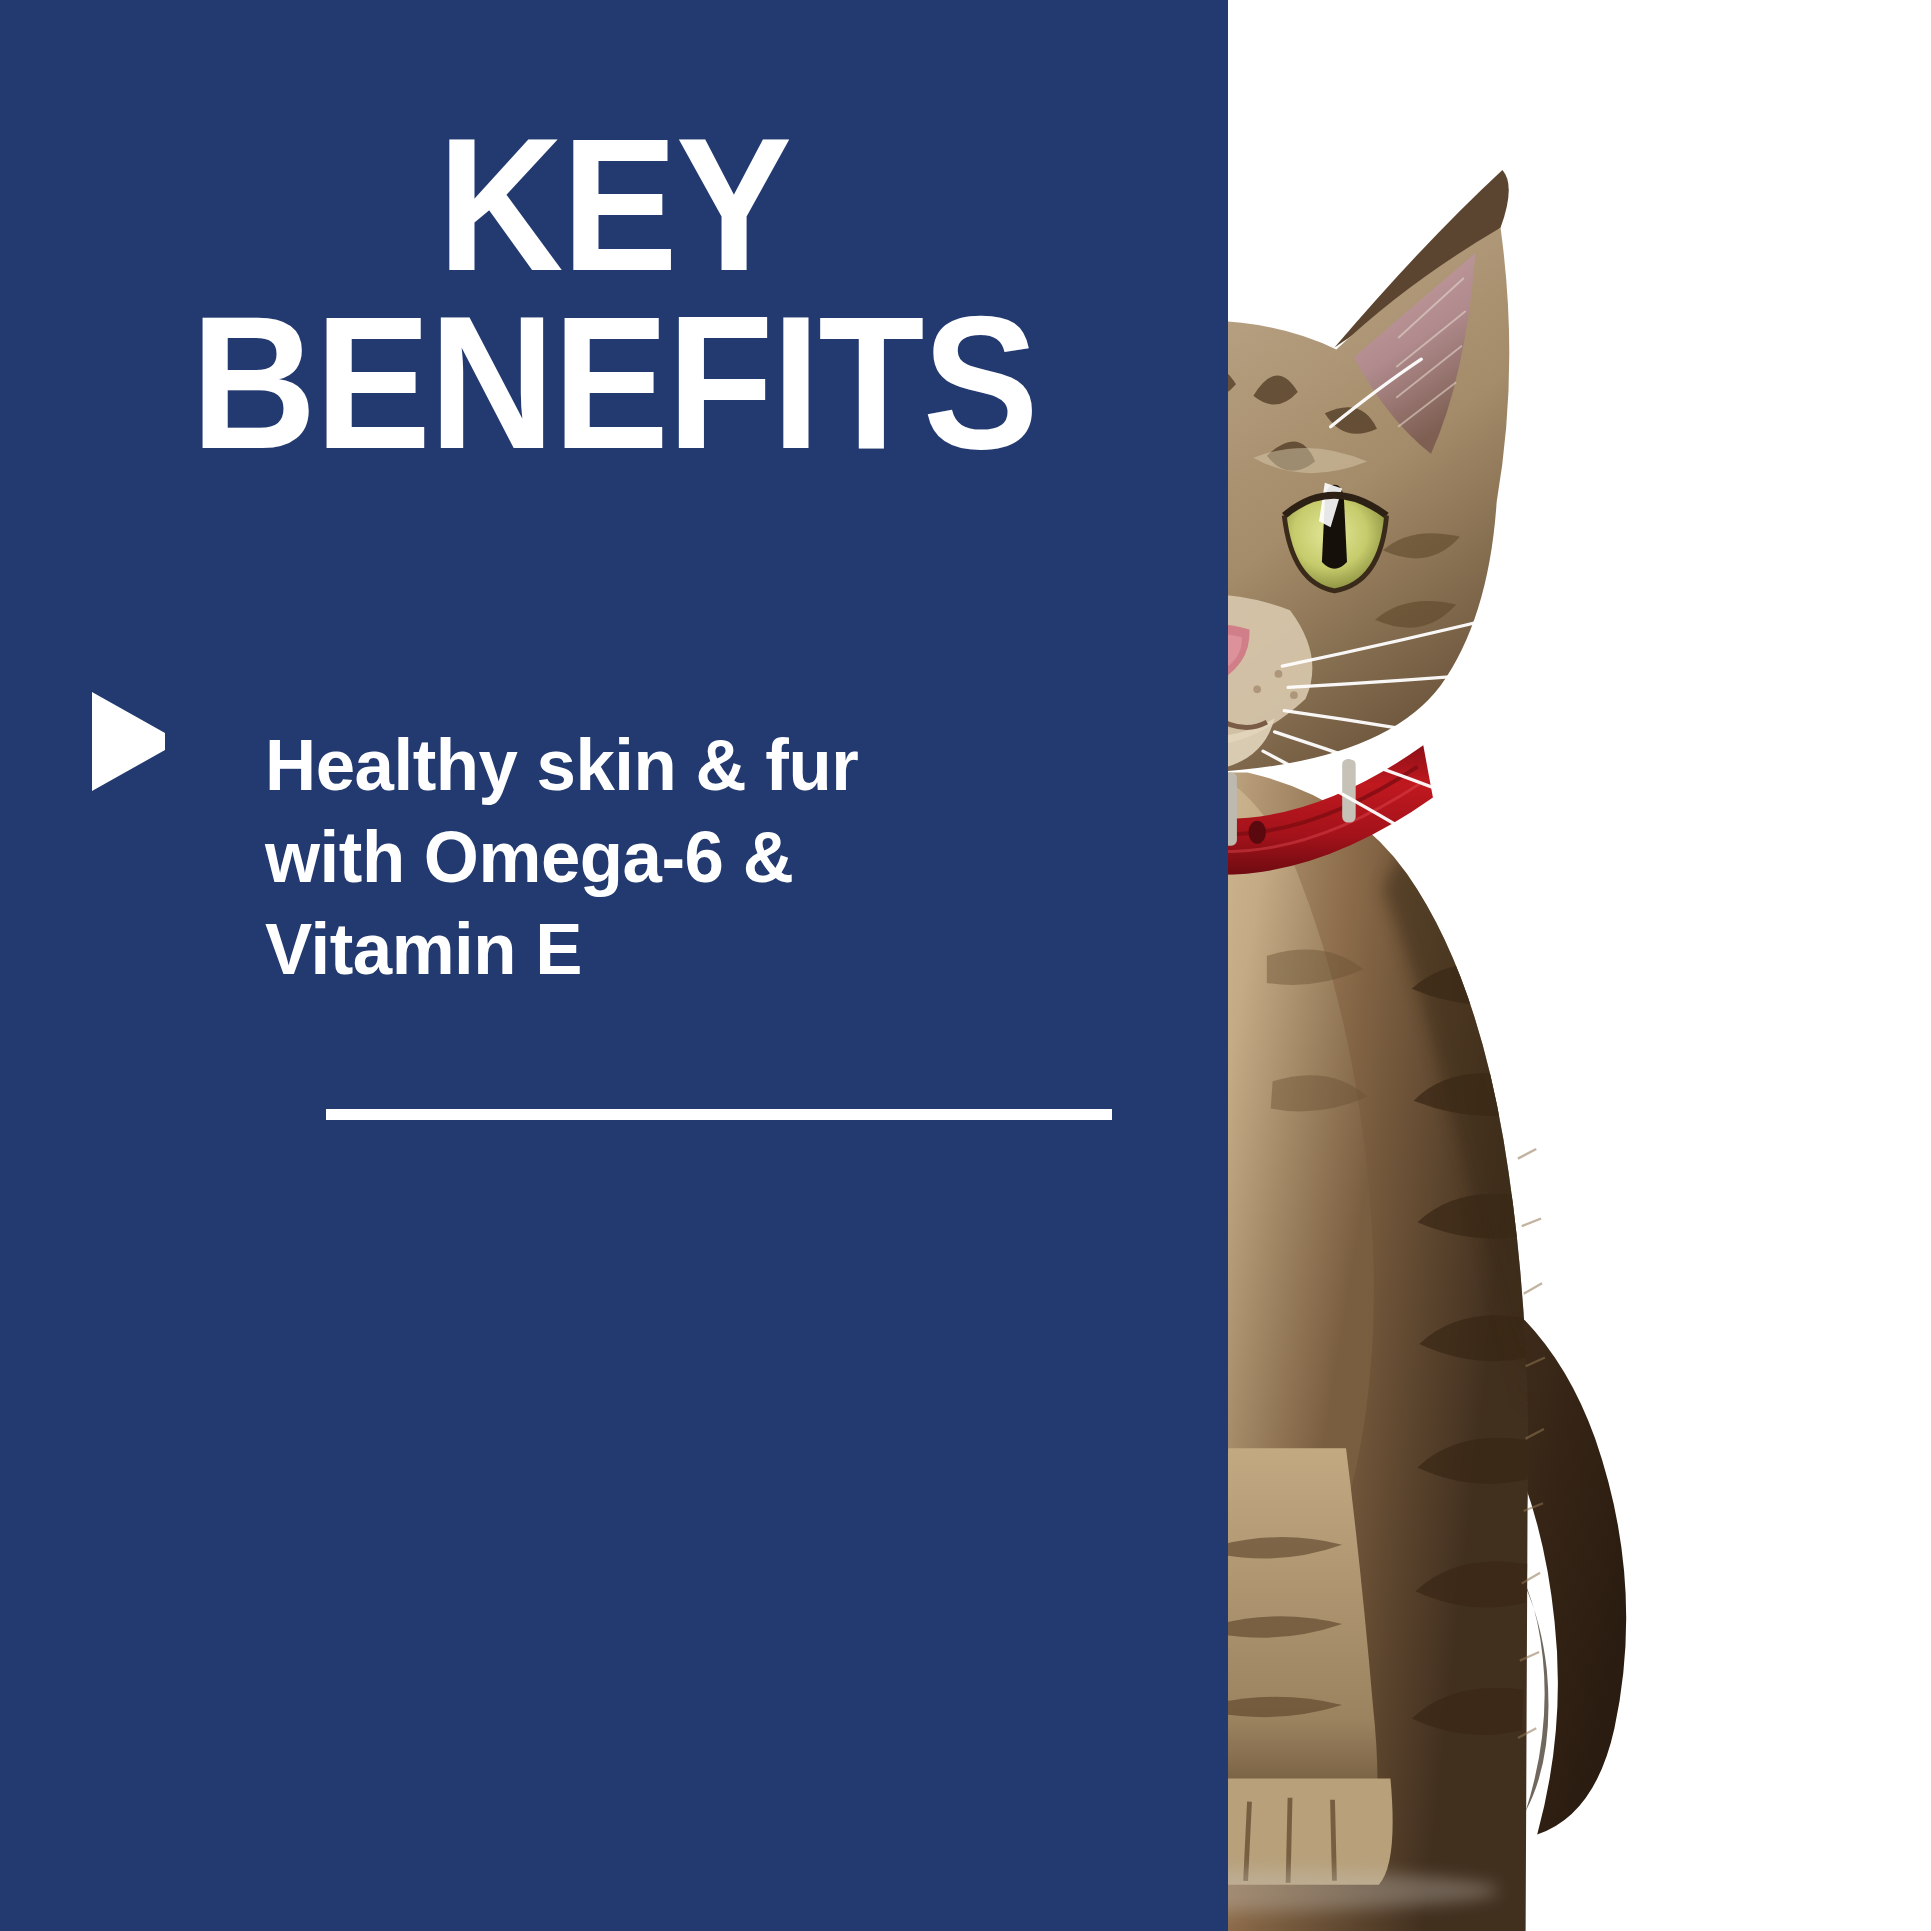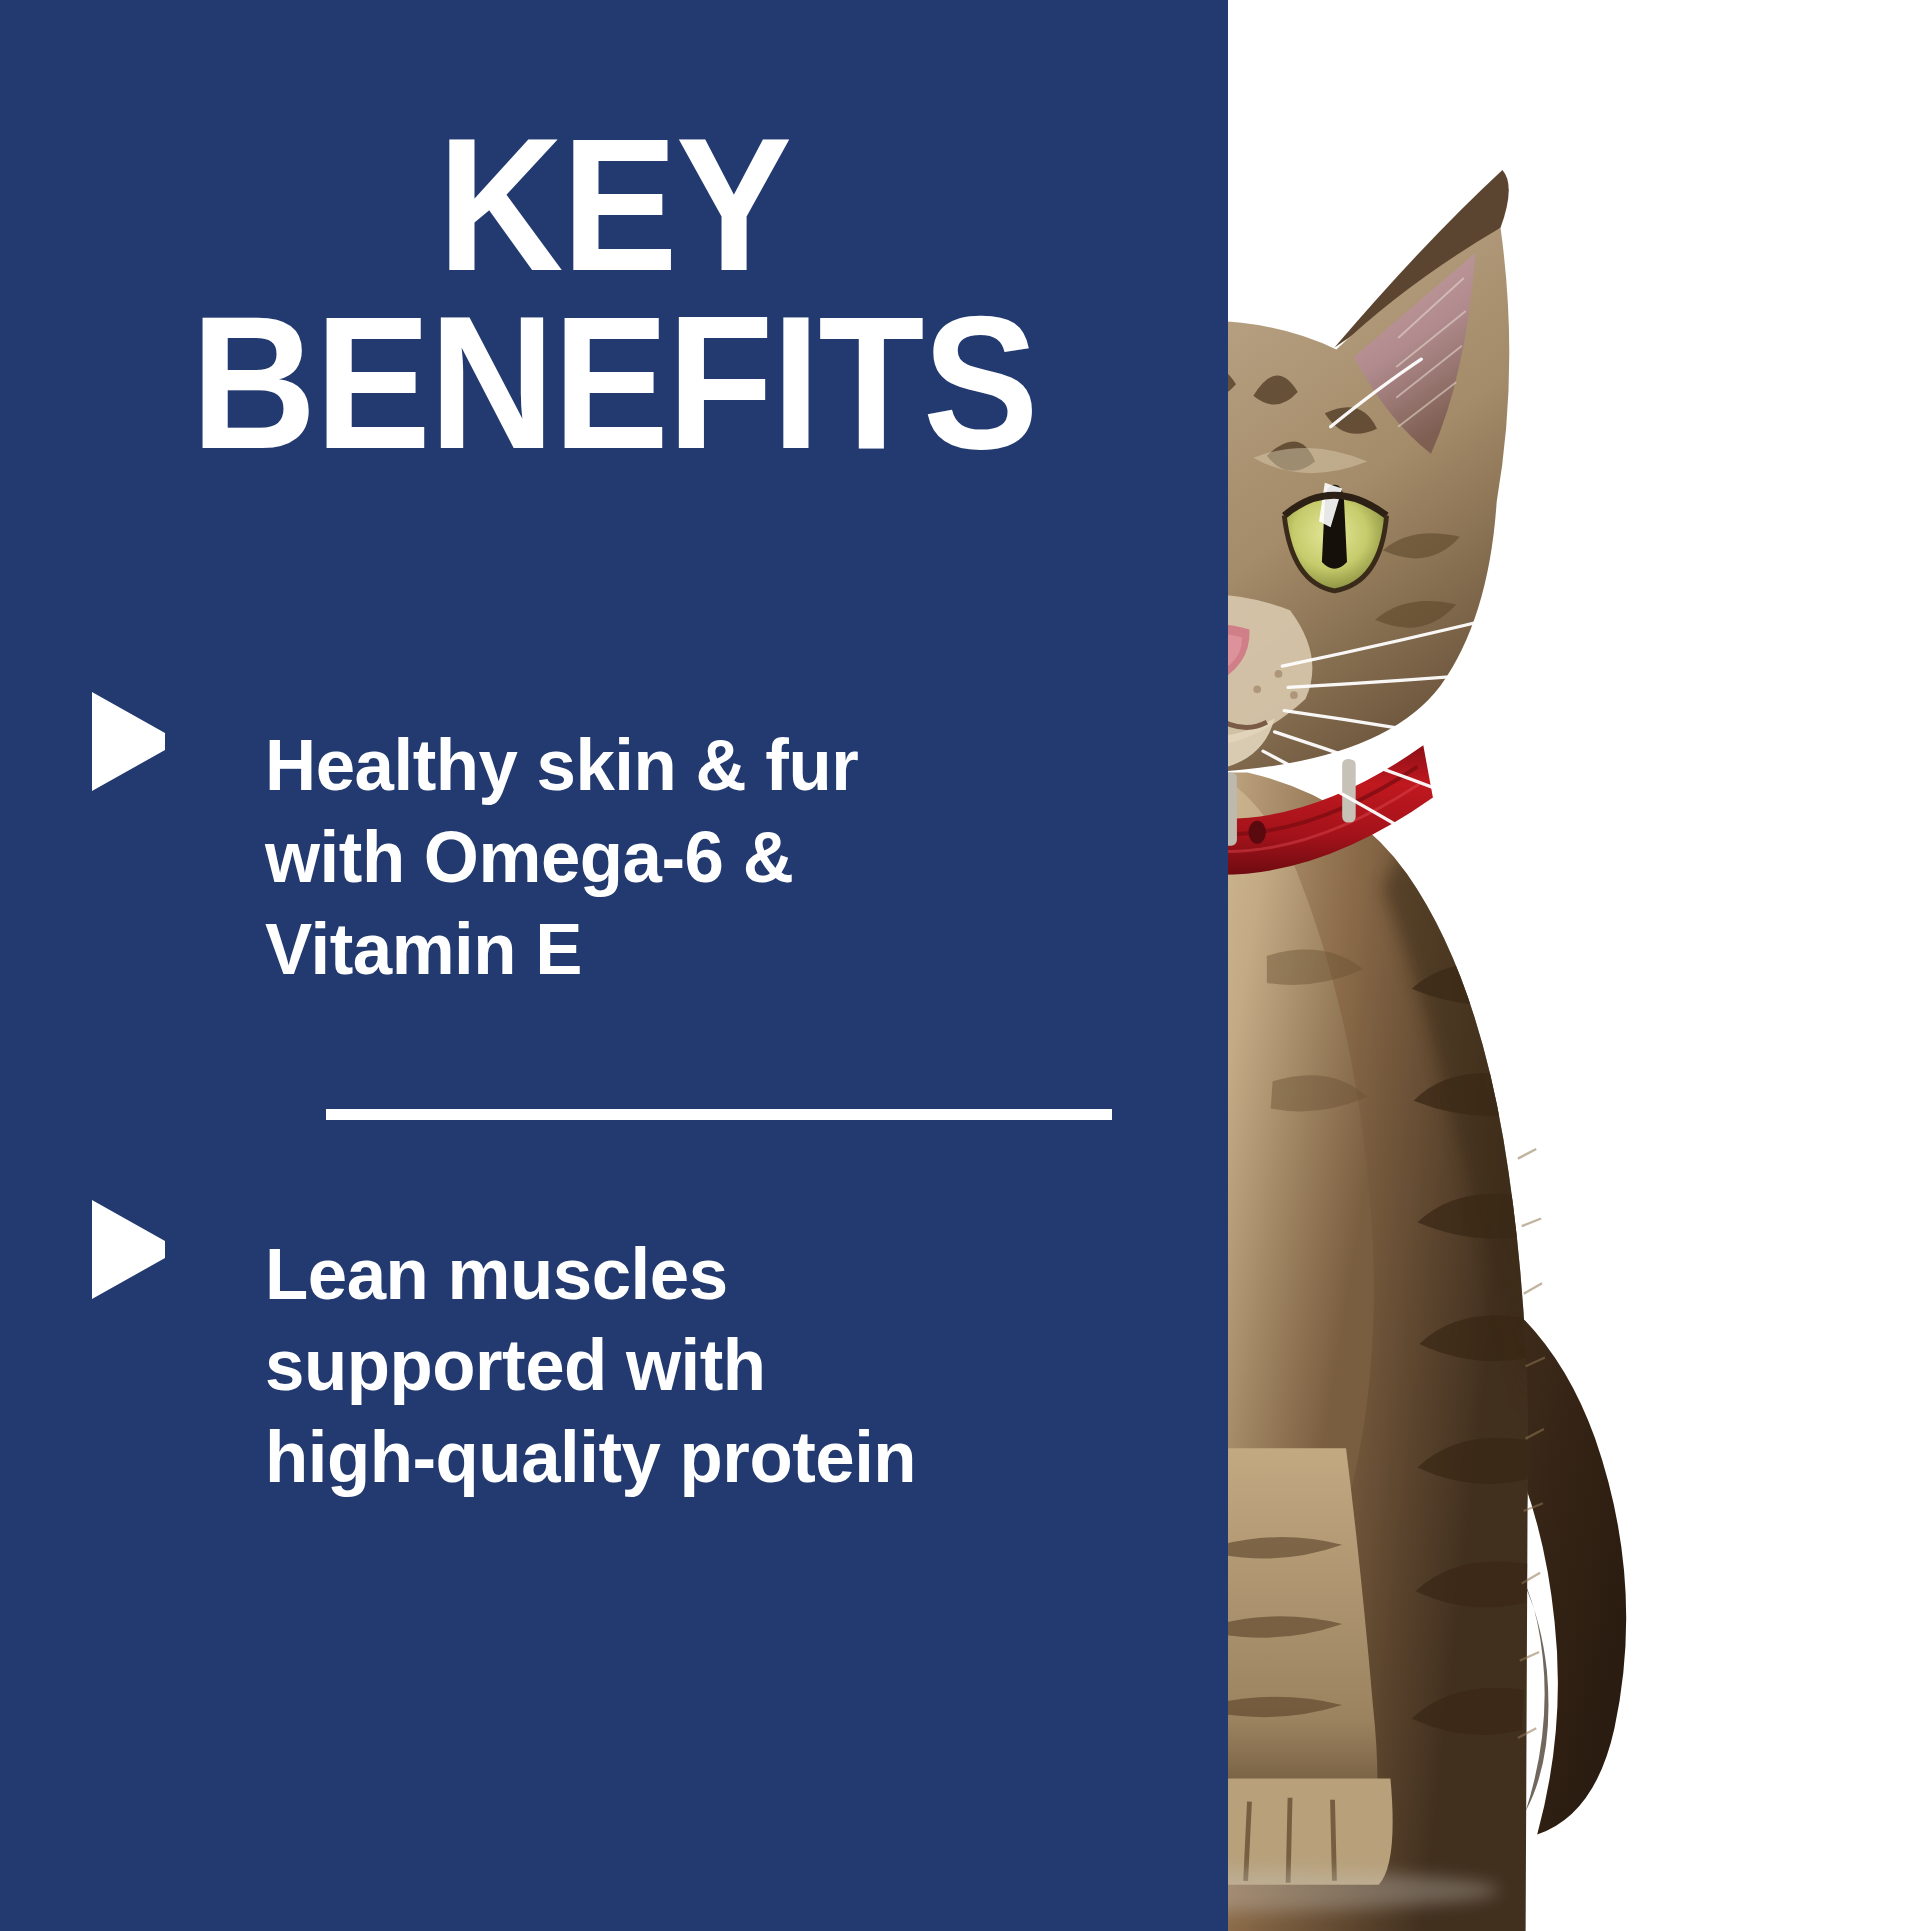--- a/index.html
+++ b/index.html
@@ -423,23 +423,17 @@
       <span class="bullet-icon">
         <span class="tri"></span>
       </span>
       <span class="benefit-text">Healthy skin &amp; fur with Omega-6 &amp; Vitamin E</span>
     </div>
 
     <div class="divider-wrap">
       <div class="divider"></div>
     </div>
 
-    <div class="benefit">
-      <span class="bullet-icon">
-        <span class="tri"></span>
-      </span>
-      <span class="benefit-text">Lean muscles supported with high-quality protein</span>
-    </div>
 
   </div>
 
 </div>
 
 
 </body></html>

